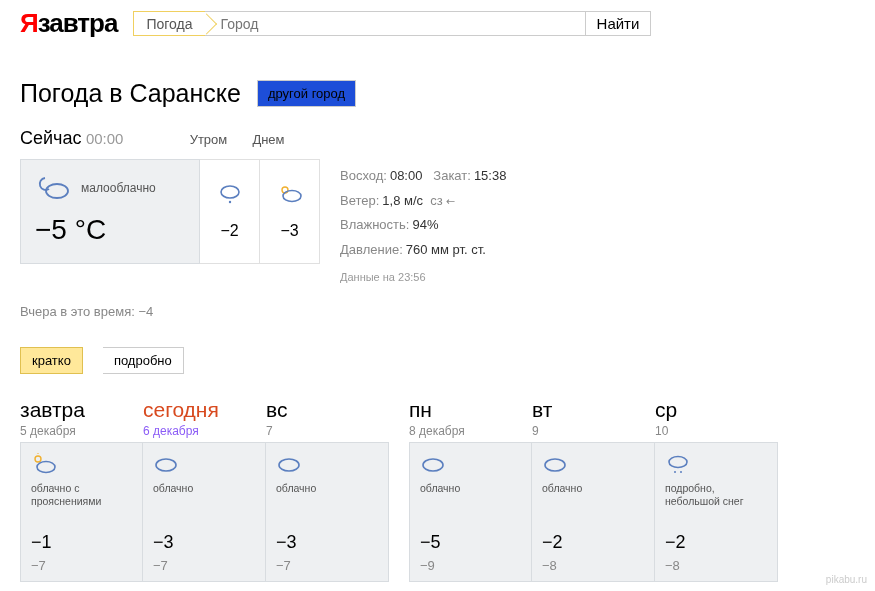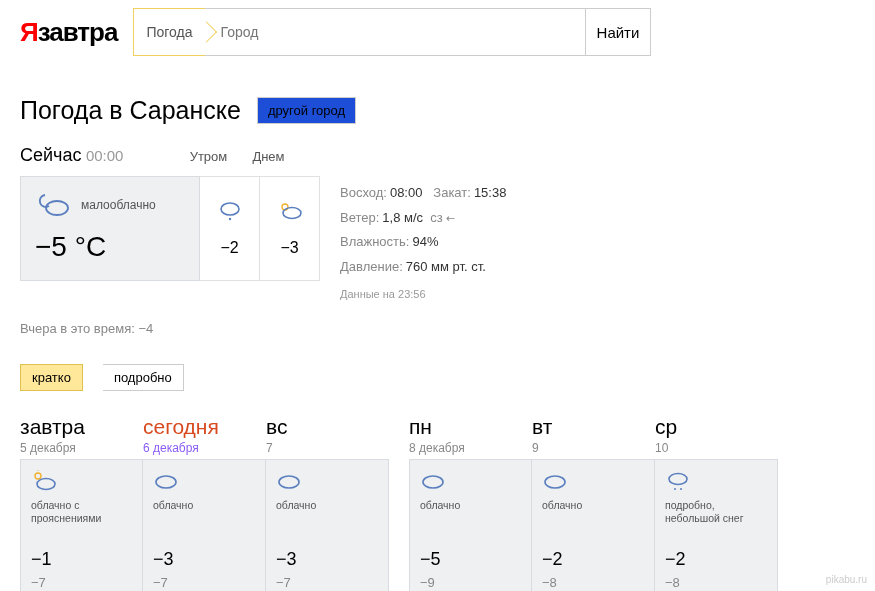--- a/index.html
+++ b/index.html
@@ -1,21 +1,21 @@
 <!DOCTYPE html>
 <html><head>
   <meta charset="utf-8">
   <style>
     * { margin: 0; padding: 0; box-sizing: border-box; }
     body { font-family: Arial, sans-serif; background: #fff; width: 875px; height: 591px; padding: 8px 20px; color: #000; }
     
     .header-row { display: flex; align-items: center; gap: 16px; margin-bottom: 40px; }
     .logo { font-size: 26px; font-weight: bold; letter-spacing: -1px; }
     .logo .y { color: #ff0000; }
-    .search-container { display: flex; align-items: stretch; height: 48px; }
+    .search-container { display: flex; align-items: stretch; height: 25px; }
     .service-badge { display: flex; align-items: center; padding: 0 12px; background: #fff; border: 1px solid #f0d060; border-right: none; color: #555; font-size: 14px; position: relative; }
     .service-badge::after { content: ''; position: absolute; right: -9px; top: 50%; transform: translateY(-50%) rotate(45deg); width: 14px; height: 14px; background: #fff; border-top: 1px solid #f0d060; border-right: 1px solid #f0d060; }
     .search-input { width: 380px; padding: 0 16px; border: 1px solid #ccc; border-left: none; border-right: none; font-size: 14px; color: #999; outline: none; }
     .search-button { padding: 0 11px; background: #fff; border: 1px solid #ccc; font-size: 15px; cursor: pointer; }
     
     .page-title-row { display: flex; align-items: center; gap: 16px; margin-bottom: 20px; }
     .page-title { font-size: 25px; font-weight: normal; }
     .other-city-btn { padding: 5px 10px; border: 1px solid #ccc; background: #1d4ed8; font-size: 13px; cursor: pointer; }
     
     .now-label { font-size: 18px; }

